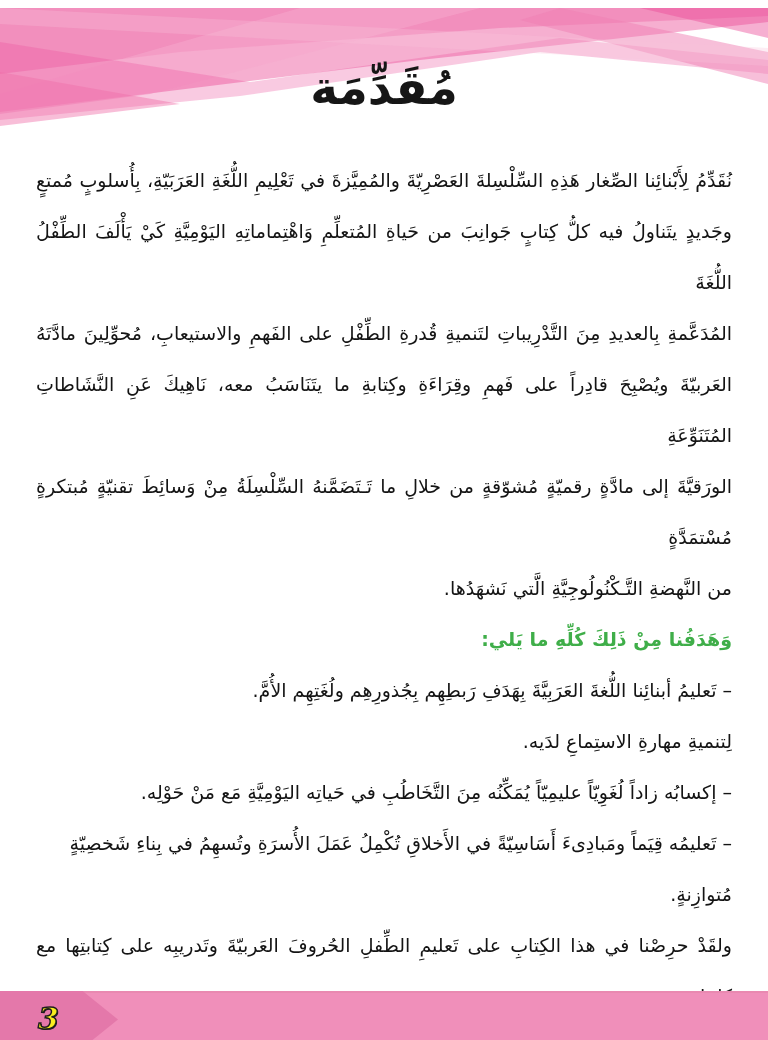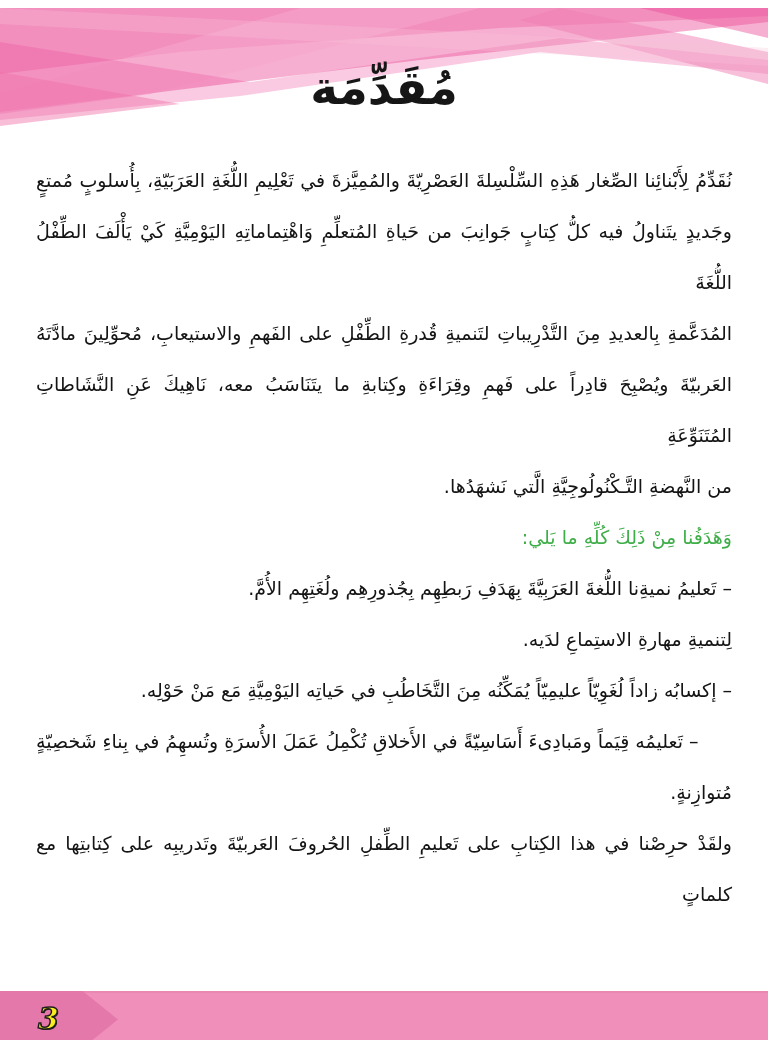--- a/index.html
+++ b/index.html
@@ -29,24 +29,24 @@
     font-size:19px;
     line-height:51px;
   }
   .l{
     text-align:justify;
     text-align-last:justify;
     text-justify:inter-word;
     white-space:normal;
   }
   .le{
-    text-align:left;
+    text-align:right;
     text-align-last:right;
   }
-  .green{color:#3fae49;font-weight:400;}
+  .green{color:#3fae49;font-weight:700;}
   
   .footer-band{
     position:absolute;left:0;bottom:0;
     width:768px;height:57px;
     background:#f08fba;
     border-top:2px solid #e989b1;
     box-sizing:border-box;
   }
   .footer-tag{
     position:absolute;left:0;bottom:0;
@@ -80,23 +80,24 @@
     <polygon points="0,0 0,16 768,58 768,40" fill="#f9c3da" opacity="0.30"></polygon>
   </svg>
 
   <div class="title">مُقَدِّمَة</div>
 
   <div class="text">
     <div class="l">نُقَدِّمُ لِأَبْنائِنا الصِّغار هَذِهِ السِّلْسِلةَ العَصْرِيّةَ والمُمِيَّزةَ في تَعْلِيمِ اللُّغَةِ العَرَبَيّةِ، بِأُسلوبٍ مُمتعٍ</div>
     <div class="l">وجَديدٍ يتَناولُ فيه كلُّ كِتابٍ جَوانِبَ من حَياةِ المُتعلِّمِ وَاهْتِماماتِهِ اليَوْمِيَّةِ كَيْ يَأْلَفَ الطِّفْلُ اللُّغَةَ</div>
     <div class="l">المُدَعَّمةِ بِالعديدِ مِنَ التَّدْرِيباتِ لتَنميةِ قُدرةِ الطِّفْلِ على الفَهمِ والاستيعابِ، مُحوِّلِينَ مادَّتَهُ</div>
     <div class="l">العَربيّةَ ويُصْبِحَ قادِراً على فَهمِ وقِرَاءَةِ وكِتابةِ ما يتَنَاسَبُ معه، نَاهِيكَ عَنِ النَّشَاطاتِ المُتَنَوِّعَةِ</div>
+    <div class="l">الورَقيَّةَ إلى مادَّةٍ رقميّةٍ مُشوّقةٍ من خلالِ ما تَـتَضَمَّنهُ السِّلْسِلَةُ مِنْ وَسائِطَ تقنيّةٍ مُبتكرةٍ مُسْتمَدَّةٍ</div>
     <div class="le">من النَّهضةِ التَّـكْنُولُوجِيَّةِ الَّتي نَشهَدُها.</div>
     <div class="le green">وَهَدَفُنا مِنْ ذَلِكَ كُلِّهِ ما يَلي:</div>
-    <div class="le">– تَعليمُ نميةِنا اللُّغةَ العَرَبِيَّةَ بِهَدَفِ رَبطِهِم بِجُذورِهِم ولُغَتِهِم الأُمَّ.</div>
+    <div class="le">– تَعليمُ أبنائِنا اللُّغةَ العَرَبِيَّةَ بِهَدَفِ رَبطِهِم بِجُذورِهِم ولُغَتِهِم الأُمَّ.</div>
     <div class="le">لِتنميةِ مهارةِ الاستِماعِ لدَيه.</div>
     <div class="le">– إكسابُه زاداً لُغَوِيّاً عليمِيّاً يُمَكِّنُه مِنَ التَّخَاطُبِ في حَياتِه اليَوْمِيَّةِ مَع مَنْ حَوْلِه.</div>
     <div class="le">– تَعليمُه قِيَماً ومَبادِىءَ أَسَاسِيّةً في الأَخلاقِ تُكْمِلُ عَمَلَ الأُسرَةِ وتُسهِمُ في بِناءِ شَخصِيّةٍ مُتوازِنةٍ.</div>
     <div class="l">ولقَدْ حرِصْنا في هذا الكِتابِ على تَعليمِ الطِّفلِ الحُروفَ العَربيّةَ وتَدريبِه على كِتابتِها مع كلماتٍ</div>
 
   </div>
 
   <div class="footer-band"></div>
   <div class="footer-tag"></div>
   <div class="page-number">3</div>

